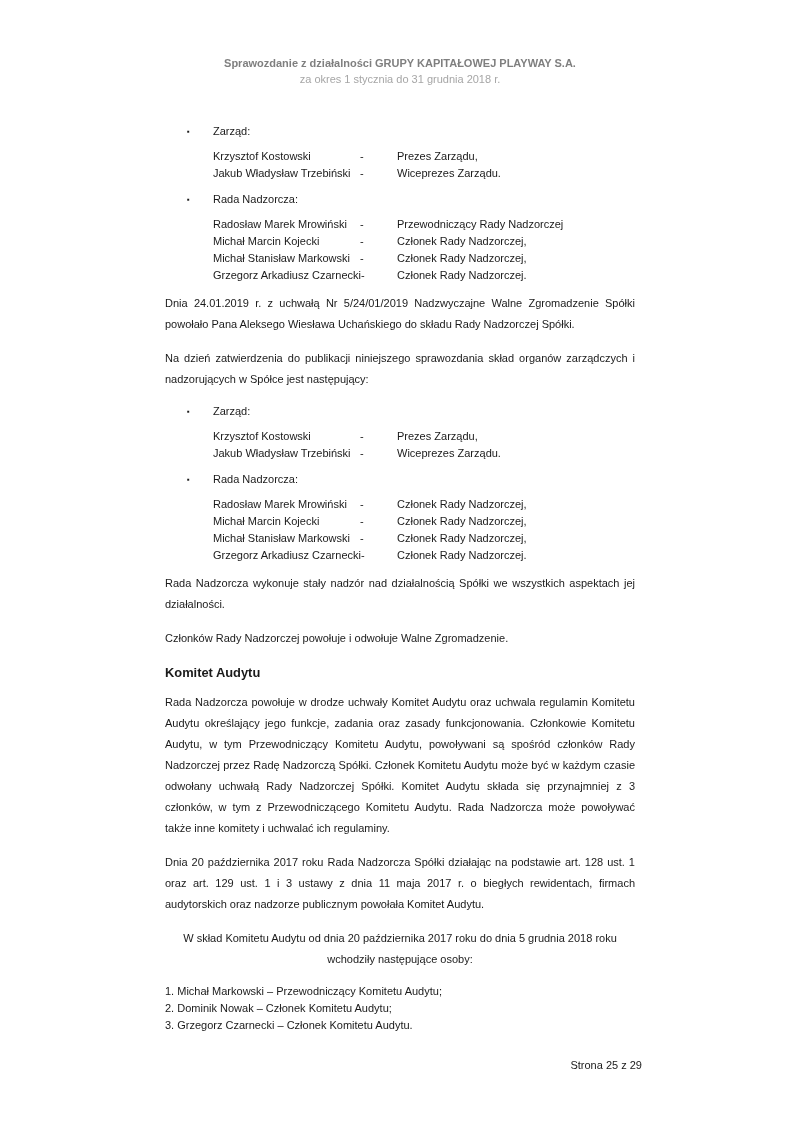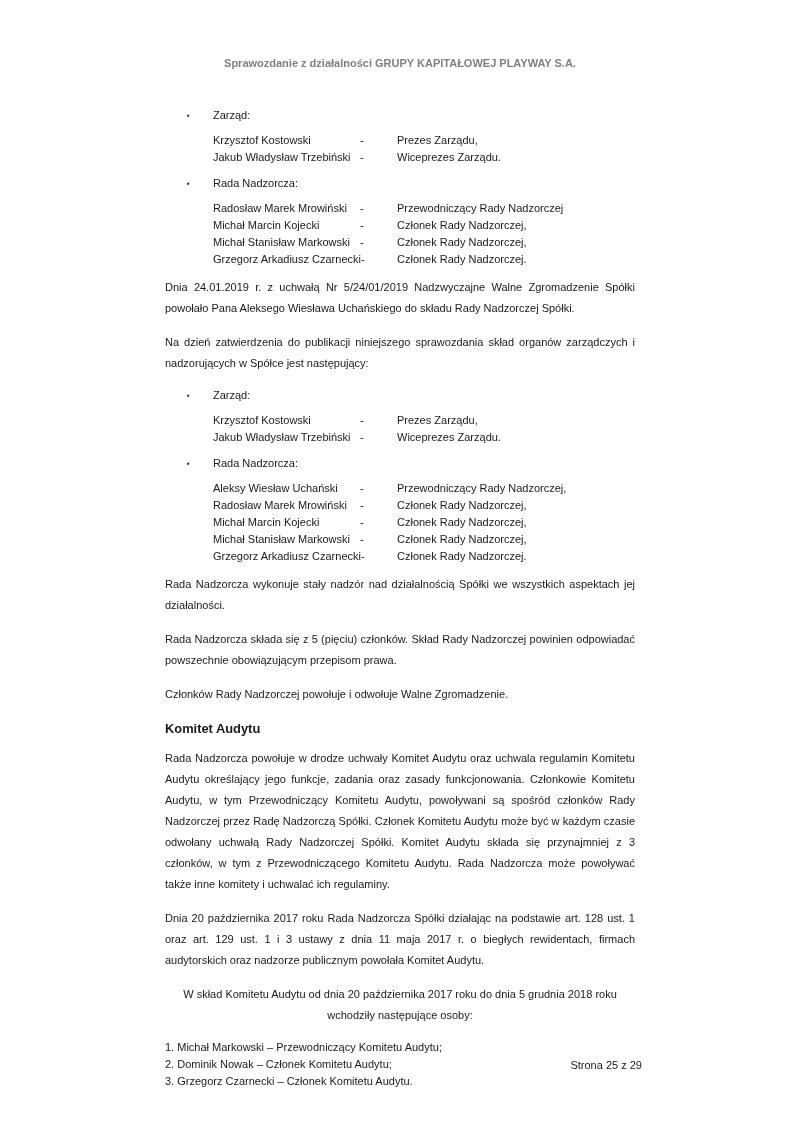--- a/index.html
+++ b/index.html
@@ -37,20 +37,21 @@
 
   .page-footer { position: absolute; top: 1046px; right: 88px; line-height: 15px; color: #1a1a1a; }
 </style>
 </head>
 <body>
 
 <div class="page">
 
   <header class="doc-header">
     <div class="doc-title">Sprawozdanie z działalności GRUPY KAPITAŁOWEJ PLAYWAY S.A.</div>
+    <div class="doc-subtitle">za okres 1 stycznia do 31 grudnia 2018 r.</div>
   </header>
 
   <section class="board-list">
     <div class="group">
       <div class="group-label">
         <span class="bullet">▪</span>
         <span>Zarząd:</span>
       </div>
       <div class="members">
         <div class="member-row">
@@ -109,45 +110,40 @@
         </div>
       </div>
     </div>
     <div class="group">
       <div class="group-label">
         <span class="bullet">▪</span>
         <span>Rada Nadzorcza:</span>
       </div>
       <div class="members">
         <div class="member-row">
-          <span class="member-name">Aleksy Wiesław Uchański</span><span class="member-dash">-</span>
-          <span class="member-role">Przewodniczący Rady Nadzorczej,</span>
-        </div>
-        <div class="member-row">
           <span class="member-name">Radosław Marek Mrowiński</span><span class="member-dash">-</span>
           <span class="member-role">Członek Rady Nadzorczej,</span>
         </div>
         <div class="member-row">
           <span class="member-name">Michał Marcin Kojecki</span><span class="member-dash">-</span>
           <span class="member-role">Członek Rady Nadzorczej,</span>
         </div>
         <div class="member-row">
           <span class="member-name">Michał Stanisław Markowski</span><span class="member-dash">-</span>
           <span class="member-role">Członek Rady Nadzorczej,</span>
         </div>
         <div class="member-row">
           <span class="member-name">Grzegorz Arkadiusz Czarnecki</span><span class="member-dash">-</span>
           <span class="member-role">Członek Rady Nadzorczej.</span>
         </div>
       </div>
     </div>
   </section>
 
   <p class="para">Rada Nadzorcza wykonuje stały nadzór nad działalnością Spółki we wszystkich aspektach jej działalności.</p>
-  <p class="para">Rada Nadzorcza składa się z 5 (pięciu) członków. Skład Rady Nadzorczej powinien odpowiadać powszechnie obowiązującym przepisom prawa.</p>
   <p class="para">Członków Rady Nadzorczej powołuje i odwołuje Walne Zgromadzenie.</p>
 
   <h3 class="section-heading">Komitet Audytu</h3>
 
   <p class="para">Rada Nadzorcza powołuje w drodze uchwały Komitet Audytu oraz uchwala regulamin Komitetu Audytu określający jego funkcje, zadania oraz zasady funkcjonowania. Członkowie Komitetu Audytu, w tym Przewodniczący Komitetu Audytu, powoływani są spośród członków Rady Nadzorczej przez Radę Nadzorczą Spółki. Członek Komitetu Audytu może być w każdym czasie odwołany uchwałą Rady Nadzorczej Spółki.  Komitet Audytu składa się przynajmniej z 3 członków, w tym z Przewodniczącego Komitetu Audytu. Rada Nadzorcza może powoływać także inne komitety i uchwalać ich regulaminy.</p>
   <p class="para">Dnia 20 października 2017 roku Rada Nadzorcza Spółki działając na podstawie art. 128 ust. 1 oraz art. 129 ust. 1 i 3 ustawy z dnia 11 maja 2017 r. o biegłych rewidentach, firmach audytorskich oraz nadzorze publicznym powołała Komitet Audytu.</p>
   <p class="para no-justify">W skład Komitetu Audytu od dnia 20 października 2017 roku do dnia 5 grudnia 2018 roku wchodziły następujące osoby:</p>
 
   <div class="numbered-list">
     <div class="numbered-item">1. Michał Markowski – Przewodniczący Komitetu Audytu;</div>

